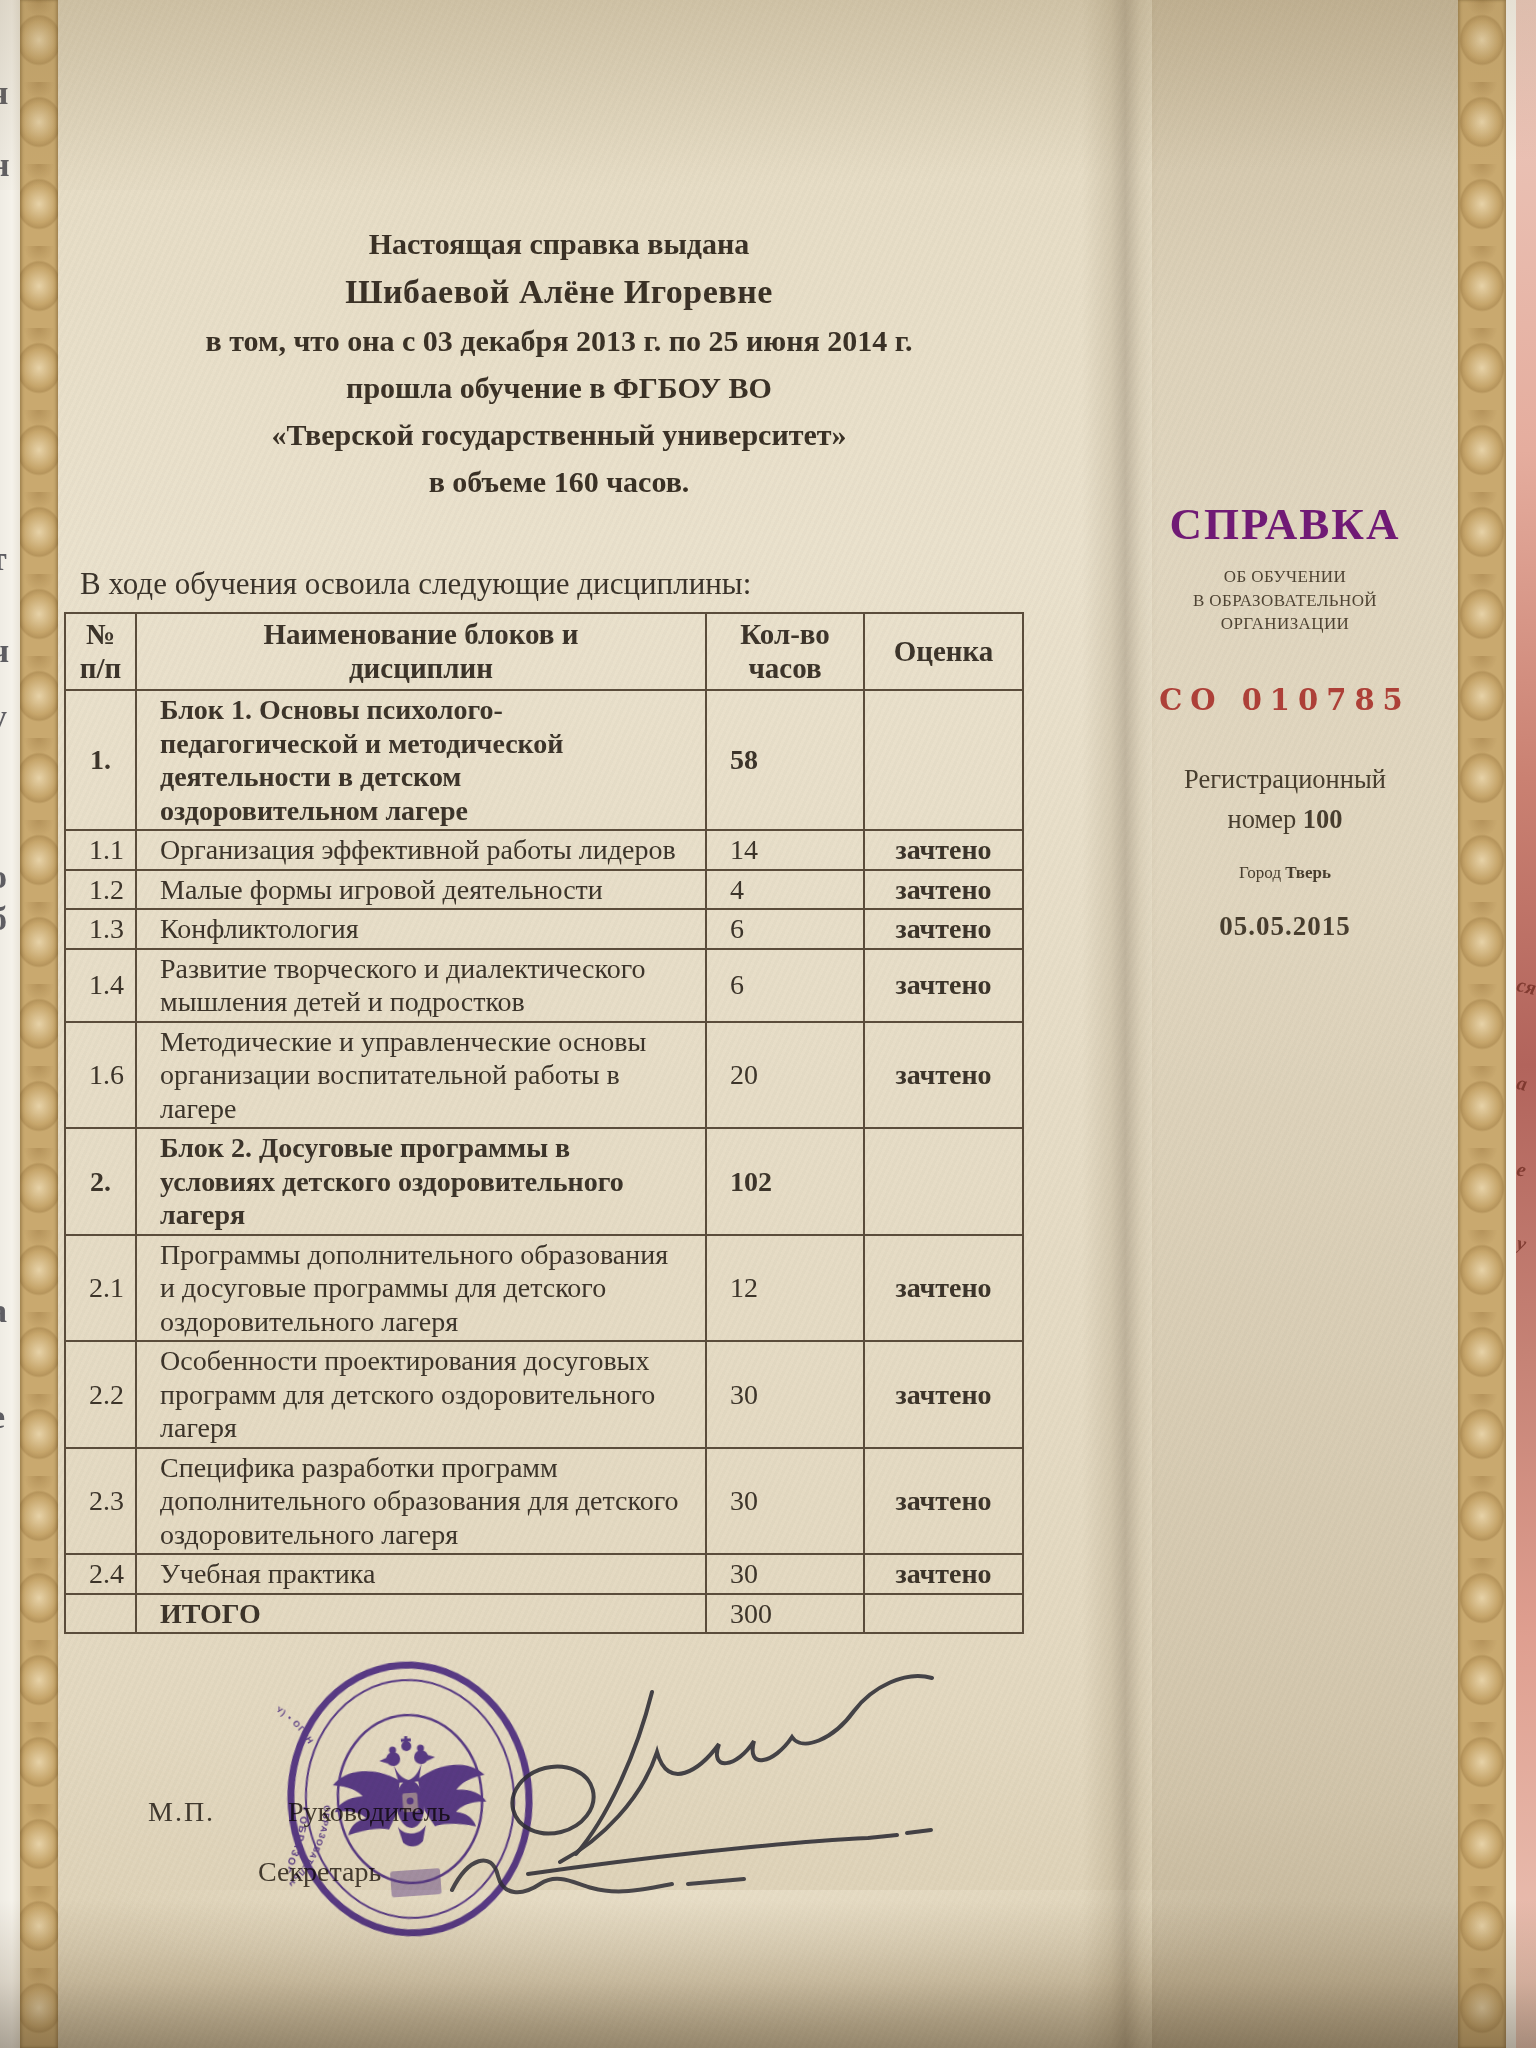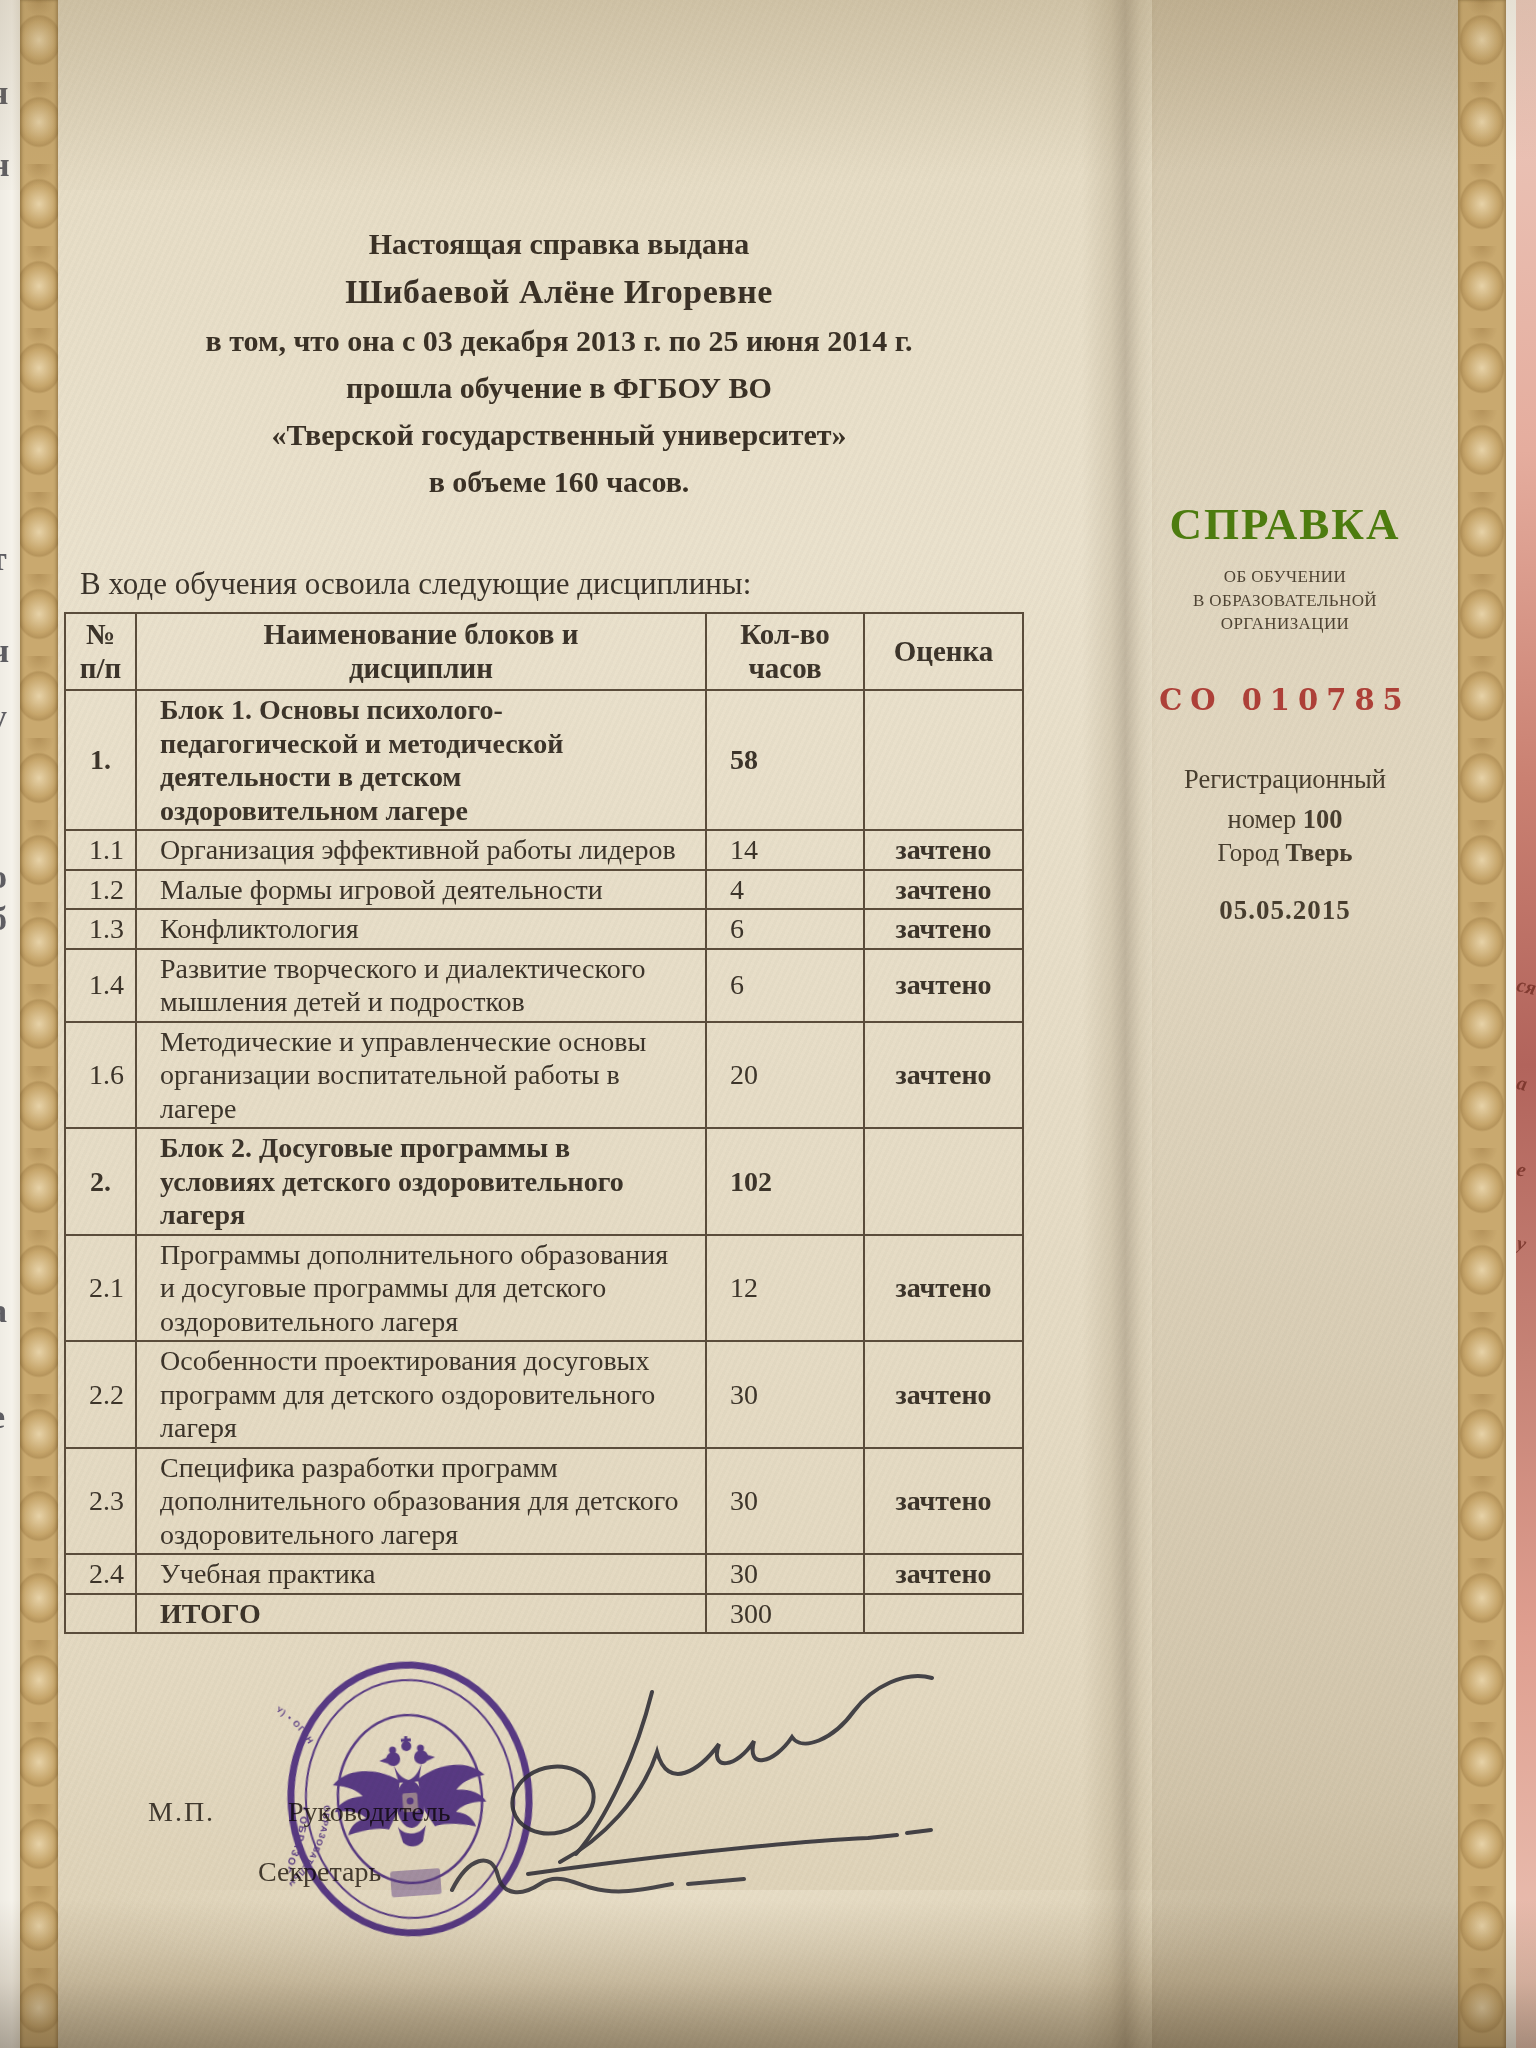--- a/index.html
+++ b/index.html
@@ -50,25 +50,25 @@
   table.disc td,table.disc th{border:2px solid #5a4c3b;padding:2px 23px;
     font-size:28px;line-height:33.5px;vertical-align:middle;}
   table.disc th{font-weight:700;text-align:center;white-space:pre-line;font-size:29px;padding:4px 2px;}
   .c-num{text-align:center;}
   .c-name{white-space:pre-line;padding-left:11px;}
   .c-hours{}
   .c-grade{font-weight:700;vertical-align:top;text-align:center;font-size:27px;padding-top:3px;}
   .b{font-weight:700;}
 
   .panel{position:absolute;left:1130px;top:498px;width:310px;z-index:6;text-align:center;color:#473d2e;}
-  .panel .title{font-size:45px;font-weight:700;letter-spacing:2px;color:#4d7c0f;}
+  .panel .title{font-size:45px;font-weight:700;letter-spacing:2px;color:#701a75;}
   .panel .sub{margin-top:15px;font-size:17px;line-height:23.5px;letter-spacing:.4px;color:#4e4333;}
   .panel .serial{margin-top:47px;font-size:29px;font-weight:700;letter-spacing:8px;font-family:"DejaVu Serif",serif;}
   .panel .reg{margin-top:42px;font-size:26.5px;line-height:40px;}
-  .panel .city{font-size:25px;}
+  .panel .city{margin-top:24px;font-size:17px;}
   .panel .date{margin-top:28px;font-size:27px;font-weight:700;letter-spacing:1px;}
   .panel b{font-weight:700;}
 
   .mp{position:absolute;left:148px;top:1796px;z-index:6;font-size:28px;letter-spacing:2px;color:#3f382e;}
   .head-label{position:absolute;left:288px;top:1796px;z-index:6;font-size:28px;color:#433a2e;}
   .sec-label{position:absolute;left:258px;top:1856px;z-index:6;font-size:28px;color:#433a2e;}
 
   .stamp{position:absolute;left:284px;top:1658px;z-index:7;mix-blend-mode:multiply;
          opacity:.93;transform:rotate(-4deg);filter:blur(.3px);}
   .sign{position:absolute;left:0;top:0;z-index:8;pointer-events:none;}

